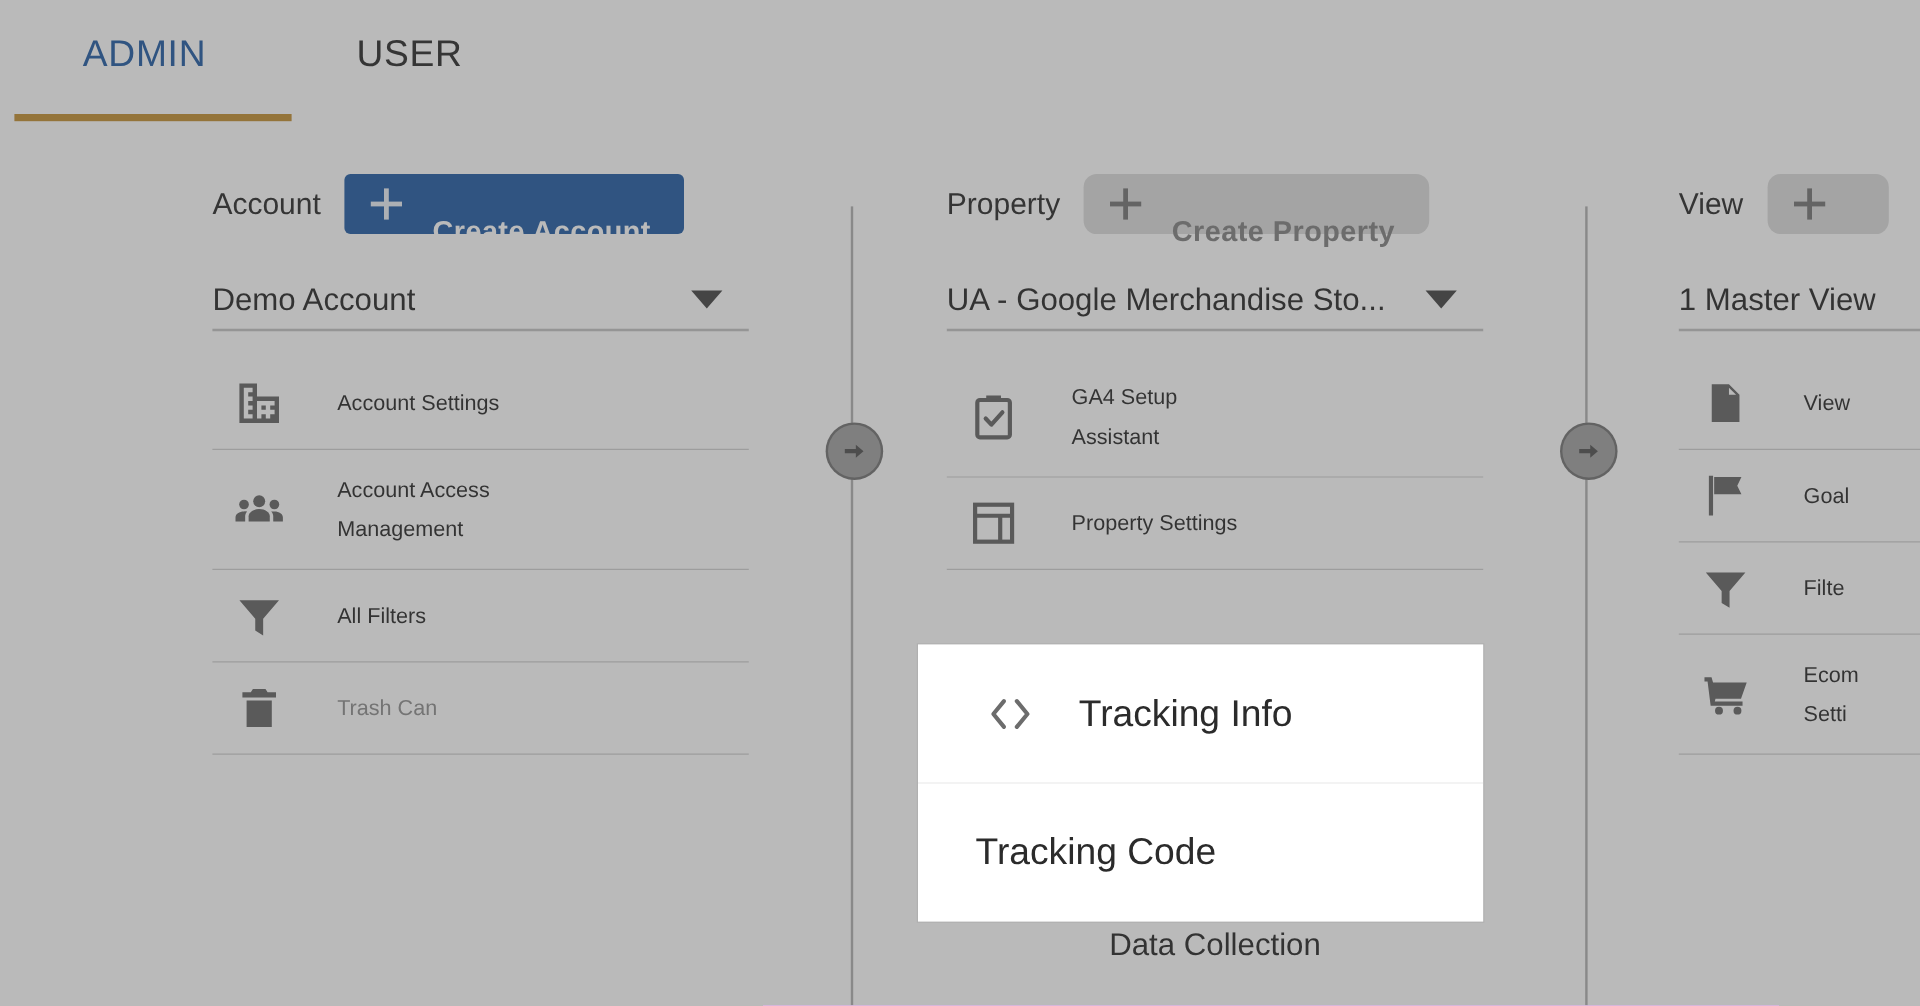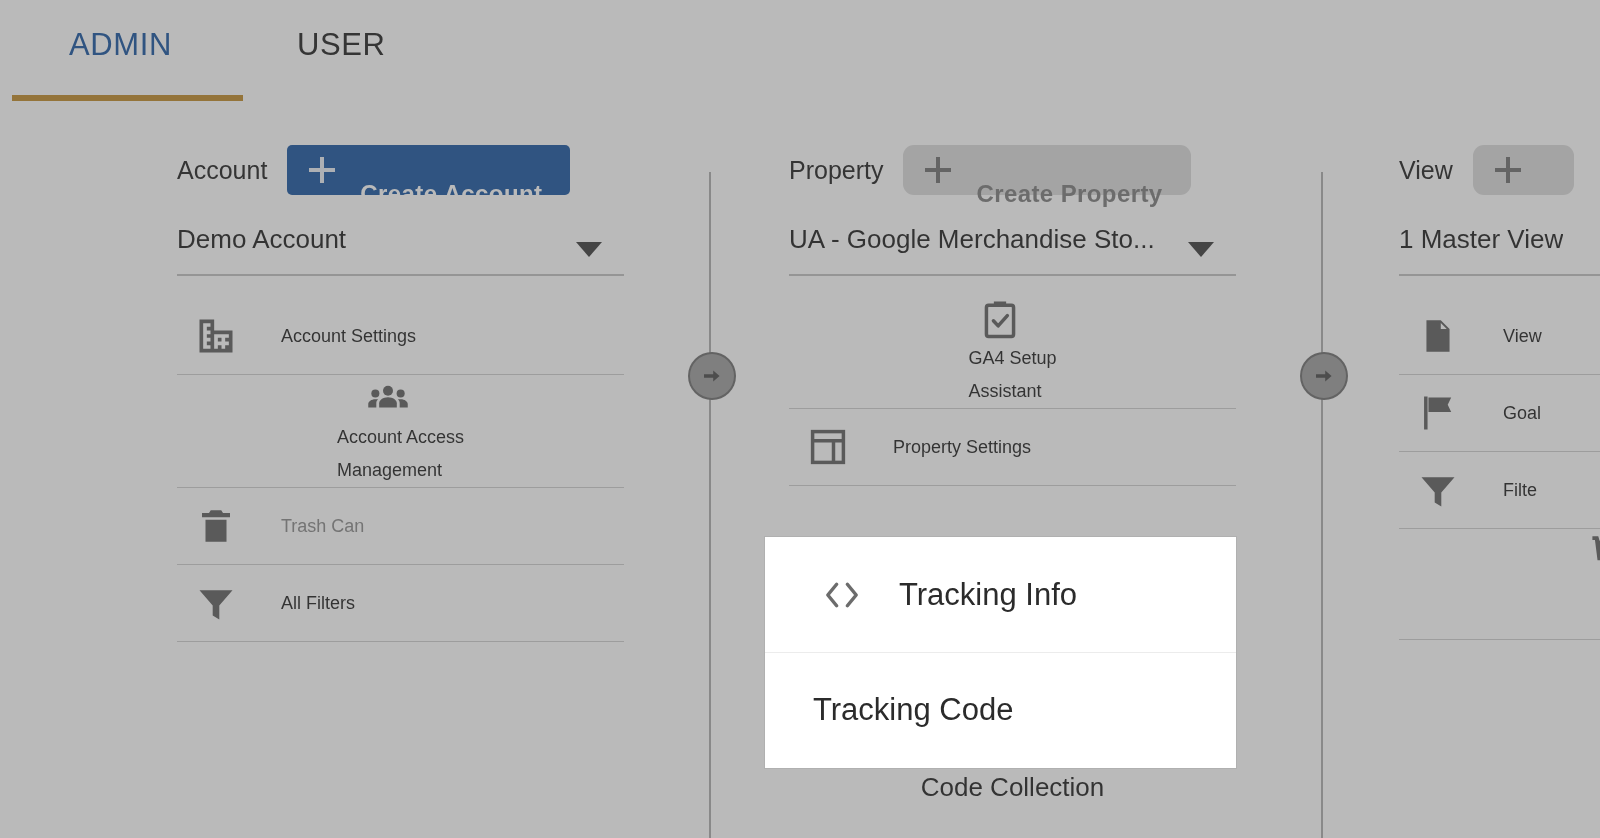--- a/index.html
+++ b/index.html
@@ -134,21 +134,21 @@
   }
   .create-btn.disabled .btn-label { color: #7d7d7d; }
 
   
   .select {
     position: relative;
     margin-top: 24px;
     height: 50px;
     border-bottom: 2px solid rgba(120,120,120,0.45);
     display: flex;
-    align-items: flex-start;
+    align-items: center;
   }
   .select .value {
     font-size: 26px;
     color: #1e1e1e;
     white-space: nowrap;
     overflow: hidden;
   }
   .select .caret {
     position: absolute;
     right: 22px;
@@ -162,21 +162,21 @@
   
   .menu { margin-top: 22px; }
   .menu-item {
     position: relative;
     display: flex;
     align-items: center;
     min-height: 77px;
     border-bottom: 1px solid rgba(130,130,130,0.38);
     box-sizing: border-box;
   }
-  .menu-item.tall { min-height: 100px; flex-direction: column; }
+  .menu-item.tall { min-height: 100px; }
   .menu-item:last-child { border-bottom: 1px solid rgba(130,130,130,0.38); }
   .menu-icon {
     flex: 0 0 auto;
     width: 54px;
     margin-left: 12px;
     margin-right: 38px;
     display: flex;
     align-items: center;
     justify-content: center;
     color: #5f5f5f;
@@ -323,34 +323,34 @@
               <path d="M5.4 12.6c-2.1 0-3.7 1.2-3.7 2.5V17h4.2v-2.3c0-.7.3-1.4.9-2a5.6 5.6 0 0 0-1.4-.1z"></path>
               <path d="M18.6 12.6c-.5 0-1 .05-1.4.1.6.6.9 1.3.9 2V17h4.2v-1.9c0-1.3-1.6-2.5-3.7-2.5z"></path>
             </svg>
           </span>
           <span class="menu-label">Account Access
 Management</span>
         </div>
 
         <div class="menu-item">
           <span class="menu-icon">
+            <svg width="44" height="44" viewBox="0 0 24 24" fill="currentColor" aria-hidden="true">
+              <path d="M3 5h18l-7.2 8.4V21l-3.6-2.2v-5.4z"></path>
+            </svg>
+          </span>
+          <span class="menu-label">All Filters</span>
+        </div>
+
+        <div class="menu-item">
+          <span class="menu-icon">
             <svg width="42" height="42" viewBox="0 0 24 24" fill="currentColor" aria-hidden="true">
               <path d="M9 3h6l1 1.5h4V7H4V4.5h4L9 3zM6 8.4h12V21H6V8.4z"></path>
             </svg>
           </span>
           <span class="menu-label muted">Trash Can</span>
-        </div>
-
-        <div class="menu-item">
-          <span class="menu-icon">
-            <svg width="44" height="44" viewBox="0 0 24 24" fill="currentColor" aria-hidden="true">
-              <path d="M3 5h18l-7.2 8.4V21l-3.6-2.2v-5.4z"></path>
-            </svg>
-          </span>
-          <span class="menu-label">All Filters</span>
         </div>
 
       </div>
     </div>
 
     <div class="col col-property">
       <div class="col-head">
         <span class="col-label">Property</span>
         <div class="create-btn disabled">
           <span class="plus"></span>
@@ -381,21 +381,21 @@
               <rect x="3.6" y="3.6" width="16.8" height="16.8"></rect>
               <path d="M3.6 8.6h16.8M15 8.6V20.4"></path>
             </svg>
           </span>
           <span class="menu-label">Property Settings</span>
         </div>
 
       </div>
     </div>
 
-    <div class="bottom-label">Code Collection</div>
+    <div class="bottom-label">Data Collection</div>
 
     <div class="col col-view">
       <div class="col-head">
         <span class="col-label">View</span>
         <div class="create-btn disabled">
           <span class="plus"></span>
           <span class="btn-label"></span>
         </div>
       </div>
       <div class="select">

